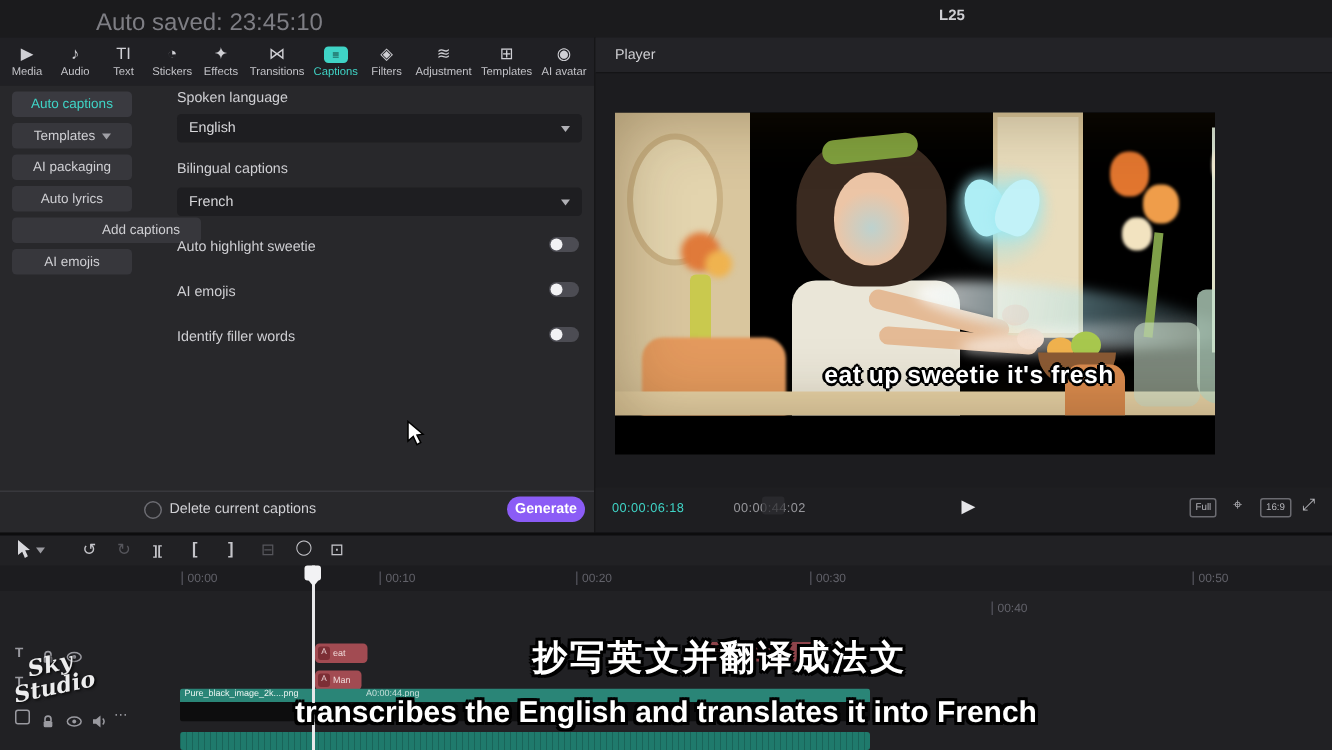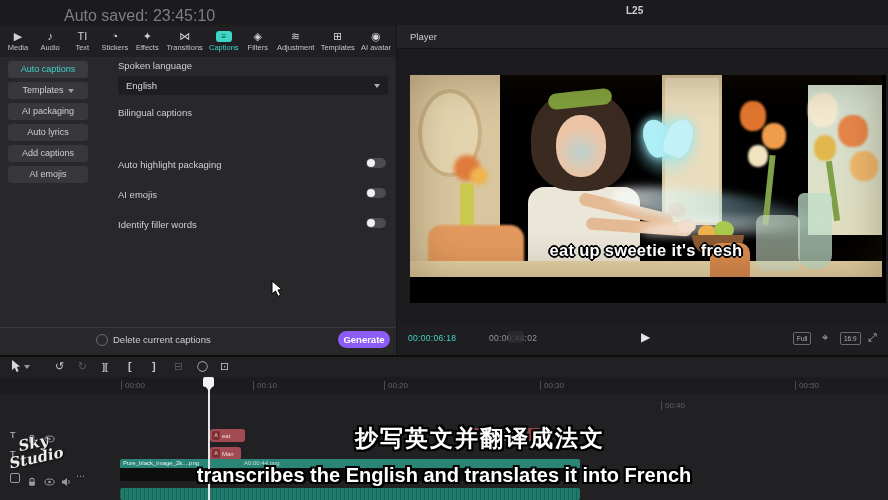--- a/index.html
+++ b/index.html
@@ -35,21 +35,21 @@
   .knob{position:absolute;left:1px;top:1px;width:8px;height:8px;border-radius:50%;background:#f2f2f4;}
   .panelbottom{left:0;top:327px;width:396px;height:28px;border-top:1px solid #38383d;background:#28282b;}
   .chkcircle{left:96px;top:334px;width:10px;height:10px;border:1px solid #6c6c72;border-radius:50%;cursor:pointer;}
   .chklabel{left:113px;top:334px;font-size:9.5px;color:#d0d0d4;}
   .genbtn{left:338px;top:331px;width:52px;height:17px;background:#8b5cf6;border-radius:9px;color:#fff;
           font-size:9.5px;font-weight:bold;text-align:center;line-height:17px;cursor:pointer;}
   
   .playerpanel{left:397px;top:25px;width:491px;height:330px;background:#1c1c1f;}
   .playerhdr{left:397px;top:25px;width:491px;height:23px;background:#232327;border-bottom:1px solid #141416;}
   .playertitle{left:410px;top:31px;font-size:9.5px;color:#cfcfd3;}
-  .videobox{left:410px;top:75px;width:476px;height:228px;background:#000;overflow:hidden;}
+  .videobox{left:410px;top:75px;width:400px;height:228px;background:#000;overflow:hidden;}
   .scene{position:absolute;left:0;top:0;width:472px;height:202px;overflow:hidden;
          background:linear-gradient(180deg,#ead festa 0%,#e7d9b8 0%,#dcc8a0 100%);}
   .cap-en{position:absolute;left:0;top:166px;width:472px;text-align:center;font-size:16.5px;font-weight:bold;
           color:#fff;letter-spacing:.3px;
           text-shadow:-2px 0 #000,2px 0 #000,0 -2px #000,0 2px #000,-1px -1px #000,1px 1px #000,1px -1px #000,-1px 1px #000;}
   .videobar{position:absolute;left:0;top:202px;width:472px;height:26px;background:#000;}
   .cap-fr{position:absolute;left:0;top:4px;width:472px;text-align:center;font-size:11.5px;font-weight:bold;color:#f2f2f2;
           text-shadow:-1px 0 #000,1px 0 #000,0 -1px #000,0 1px #000;}
   .controls{left:397px;top:325px;width:491px;height:30px;background:#1e1e21;}
   .tc-cur{left:408px;top:333px;font-size:8.5px;color:#3fd4c6;letter-spacing:.3px;}
@@ -148,28 +148,29 @@
         <span class="tbglyph">◉</span>
         <span class="tblabel">AI avatar</span>
       </div>
   </div>
 
   <div class="abs leftpanel"></div>
   <div class="abs sbbtn active" style="top:61px;">Auto captions</div>
   <div class="abs sbbtn" style="top:82px;"><span>Templates</span><span class="caret"></span></div>
   <div class="abs sbbtn" style="top:103px;">AI packaging</div>
   <div class="abs sbbtn" style="top:124px;">Auto lyrics</div>
-  <div class="abs sbbtn" style="top:145px;">Add captions</div>
+  <div class="abs sbbtn" style="top:145px;padding-left:46px;">Add captions</div>
   <div class="abs sbbtn" style="top:166px;">AI emojis</div>
 
   <div class="abs flabel" style="left:118px;top:60px;">Spoken language</div>
   <div class="abs selectbox" style="top:76px;"><span>English</span><span class="selcaret"></span></div>
   <div class="abs flabel" style="left:118px;top:107px;">Bilingual captions</div>
-
-  <div class="abs flabel" style="left:118px;top:159px;">Auto highlight packaging</div>
+  <div class="abs selectbox" style="top:125px;"><span>French</span><span class="selcaret"></span></div>
+
+  <div class="abs flabel" style="left:118px;top:159px;">Auto highlight sweetie</div>
   <div class="abs toggle" style="left:366px;top:158px;">
       <span class="knob"></span>
     </div>
   <div class="abs flabel" style="left:118px;top:189px;">AI emojis</div>
   <div class="abs toggle" style="left:366px;top:188px;">
       <span class="knob"></span>
     </div>
   <div class="abs flabel" style="left:118px;top:219px;">Identify filler words</div>
   <div class="abs toggle" style="left:366px;top:218px;">
       <span class="knob"></span>

